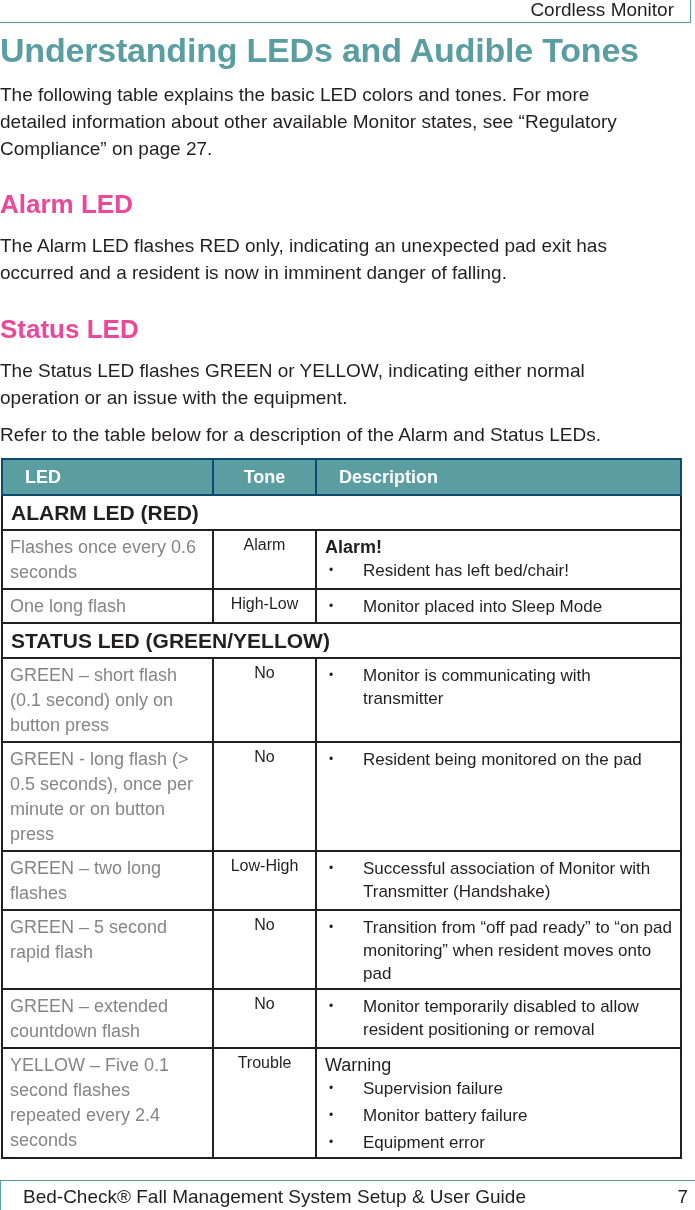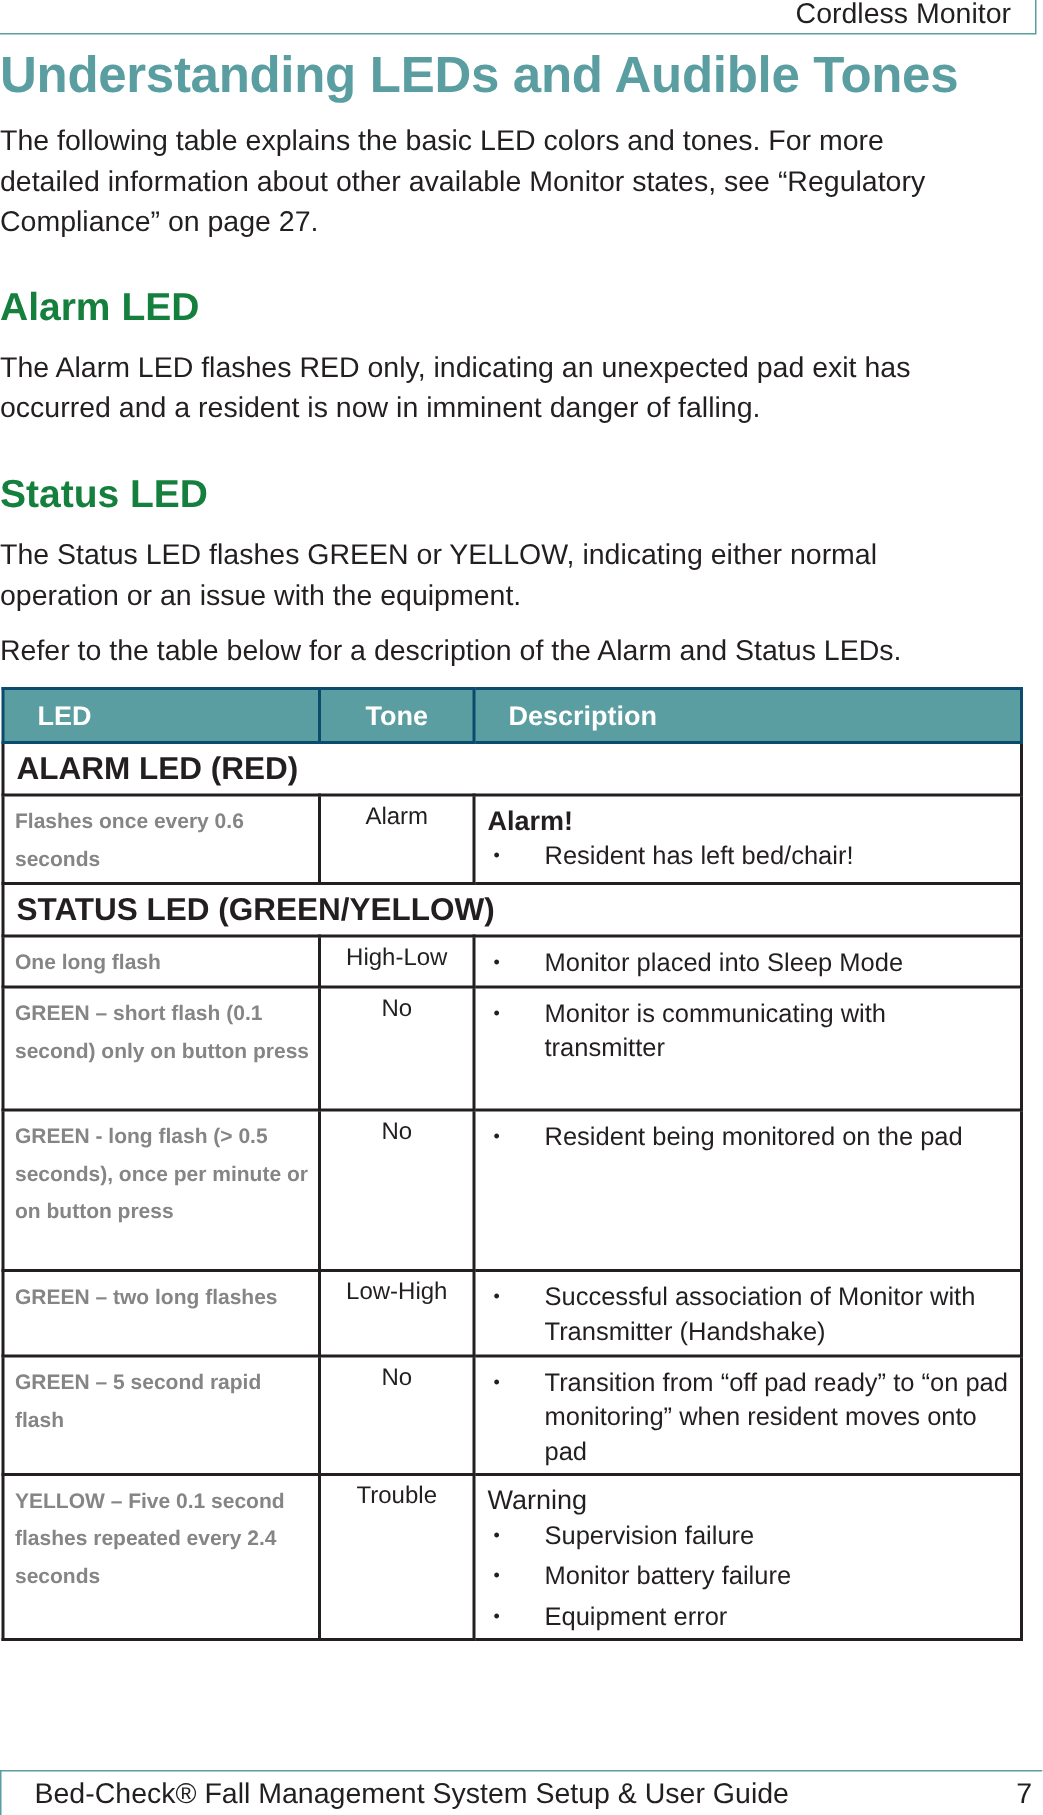--- a/index.html
+++ b/index.html
@@ -3,29 +3,29 @@
 <meta charset="utf-8">
 <style>
   html, body { margin: 0; padding: 0; background: #ffffff; }
   body { width: 695px; height: 1210px; position: relative; overflow: hidden; font-family: "Liberation Sans", sans-serif; color: #231f20; }
   .header-bar { position: absolute; left: 0; top: 0; width: 695px; height: 22px; }
   .header-line { position: absolute; left: 0; top: 22px; width: 690px; height: 1px; background: #5a9ea1; }
   .header-vline { position: absolute; left: 690px; top: 0; width: 1px; height: 23px; background: #5a9ea1; }
   .header-title { position: absolute; right: 21px; top: -1px; font-size: 19px; color: #231f20; }
   h1 { position: absolute; left: 0; top: 31px; margin: 0; font-size: 34px; font-weight: bold; color: #5a9ea1; letter-spacing: -0.2px; }
   .para { position: absolute; left: 0; margin: 0; font-size: 19px; line-height: 27px; color: #231f20; }
-  h2 { position: absolute; left: 0; margin: 0; font-size: 26px; font-weight: bold; color: #15803d; }
+  h2 { position: absolute; left: 0; margin: 0; font-size: 26px; font-weight: bold; color: #ec4899; }
   table { position: absolute; left: 1px; top: 458px; width: 681px; border-collapse: collapse; }
   th { background: #5a9ea1; color: #ffffff; font-size: 18px; font-weight: bold; text-align: left; height: 32px; padding: 1px; border: 2px solid #0c4a6e; }
   th.c1 { padding-left: 22px; }
   th.c2 { text-align: center; }
   th.c3 { padding-left: 22px; }
   td { border: 2px solid #231f20; vertical-align: top; padding: 0; }
   td.section { font-size: 21px; font-weight: bold; padding: 5px 6px 4px 8px; height: 23px; }
-  td.led { width: 196px; font-size: 14px; font-weight: bold; color: #858585; padding: 4px 6px 3px 7px; line-height: 25px; }
+  td.led { width: 196px; font-size: 18px; font-weight: normal; color: #858585; padding: 4px 6px 3px 7px; line-height: 25px; }
   td.tone { width: 101px; text-align: center; font-size: 16px; padding-top: 5px; }
   td.desc { font-size: 17px; padding: 5px 6px 3px 8px; line-height: 23px; }
   .desc-head { font-weight: bold; font-size: 18px; }
   .desc-head.normal { font-weight: normal; }
   ul { list-style: none; margin: 0; padding: 0; }
   li { position: relative; padding-left: 38px; line-height: 23px; }
   li.spaced { margin-top: 4px; }
   li::before { content: "•"; position: absolute; left: 4px; top: 0; font-size: 12px; }
   .footer-line { position: absolute; left: 0; top: 1180px; width: 695px; height: 1px; background: #5a9ea1; }
   .footer-vline { position: absolute; left: 0; top: 1180px; width: 1px; height: 30px; background: #5a9ea1; }
@@ -68,31 +68,31 @@
     <tr style="height:58px;">
       <td class="led">Flashes once every 0.6 seconds</td>
       <td class="tone">Alarm</td>
       <td class="desc">
         <div class="desc-head">Alarm!</div>
         <ul>
             <li>Resident has left bed/chair!</li>
           </ul>
       </td>
     </tr>
-    <tr>
-      <td colspan="3" class="section">STATUS LED (GREEN/YELLOW)</td>
-    </tr>
     <tr style="height:34px;">
       <td class="led">One long flash</td>
       <td class="tone">High-Low</td>
       <td class="desc">
         <ul>
             <li>Monitor placed into Sleep Mode</li>
           </ul>
       </td>
+    </tr>
+    <tr>
+      <td colspan="3" class="section">STATUS LED (GREEN/YELLOW)</td>
     </tr>
     <tr style="height:82px;">
       <td class="led">GREEN – short flash (0.1 second) only on button press</td>
       <td class="tone">No</td>
       <td class="desc">
         <ul>
             <li>Monitor is communicating with transmitter</li>
           </ul>
       </td>
     </tr>
@@ -116,20 +116,29 @@
     </tr>
     <tr style="height:77px;">
       <td class="led">GREEN – 5 second rapid flash</td>
       <td class="tone">No</td>
       <td class="desc">
         <ul>
             <li>Transition from “off pad ready” to “on pad monitoring” when resident moves onto pad</li>
           </ul>
       </td>
     </tr>
+    <tr style="height:57px;">
+      <td class="led">GREEN – extended countdown flash</td>
+      <td class="tone">No</td>
+      <td class="desc">
+        <ul>
+            <li>Monitor temporarily disabled to allow resident positioning or removal</li>
+          </ul>
+      </td>
+    </tr>
     <tr style="height:106px;margin-left:20px;">
       <td class="led">YELLOW – Five 0.1 second flashes repeated every 2.4 seconds</td>
       <td class="tone">Trouble</td>
       <td class="desc">
         <div class="desc-head normal">Warning</div>
         <ul>
           <li>Supervision failure</li>
           <li class="spaced">Monitor battery failure</li>
           <li class="spaced">Equipment error</li>
         </ul>

